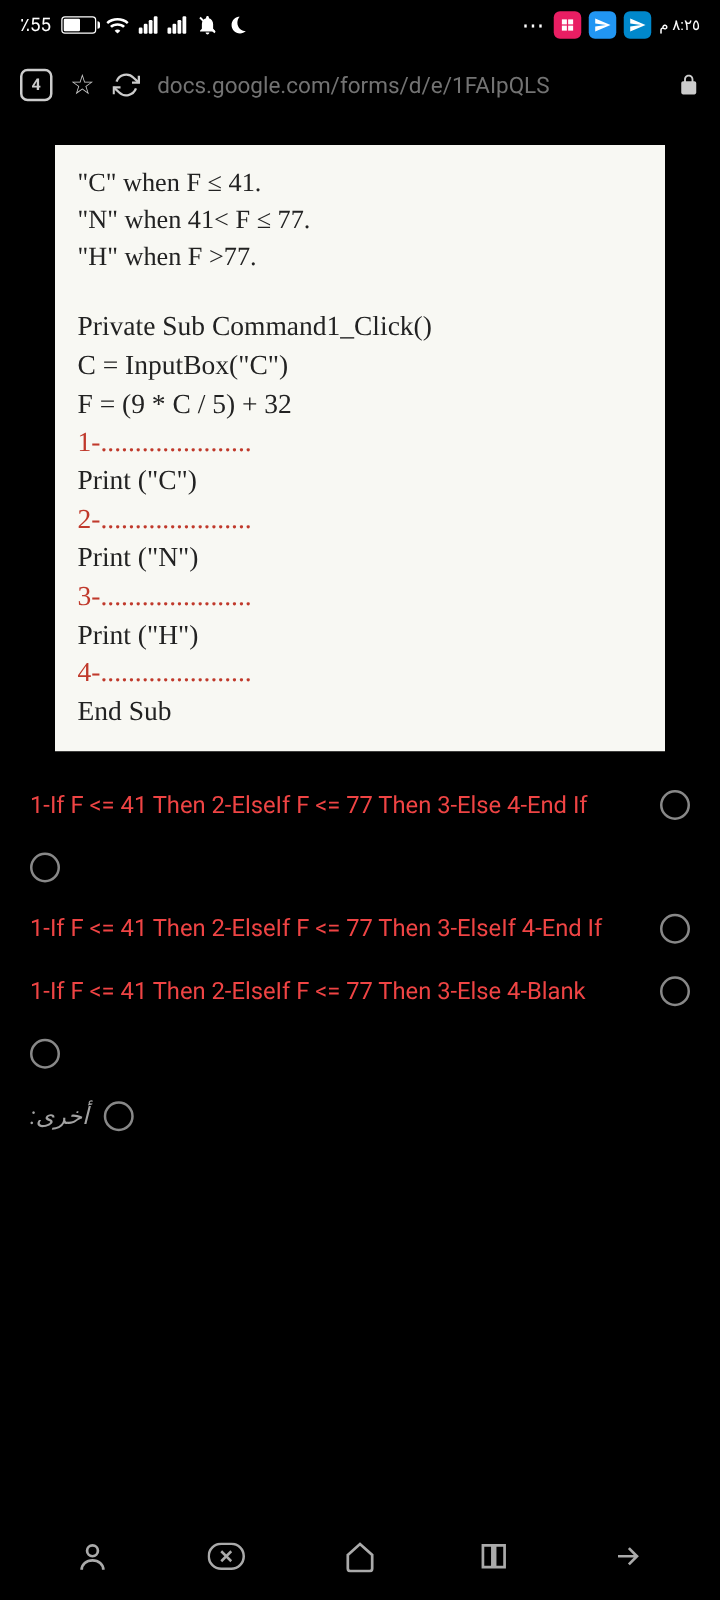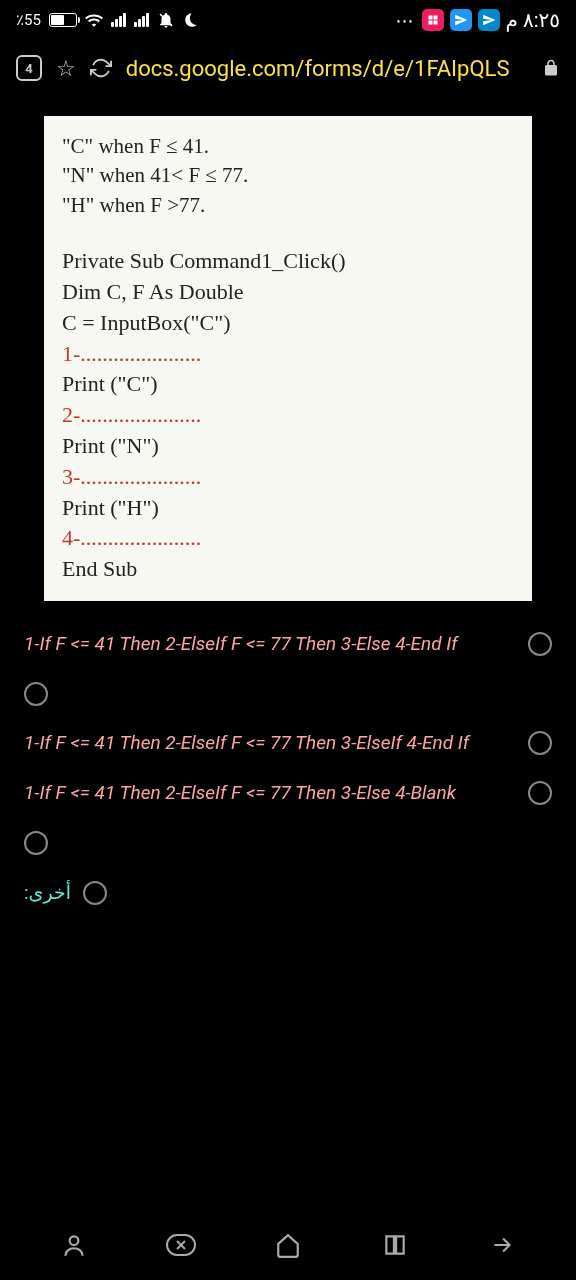--- a/index.html
+++ b/index.html
@@ -84,21 +84,21 @@
       border-radius: 5px;
       display: flex;
       align-items: center;
       justify-content: center;
       font-size: 12px;
     }
     .badge-pink { background: #e91e63; }
     .badge-blue { background: #2196f3; }
     .badge-teal { background: #0088cc; }
     .time-text {
-      font-size: 20px;
+      font-size: 12px;
       direction: rtl;
     }
     .dots-menu {
       font-size: 18px;
       letter-spacing: 2px;
     }
     .icon-svg {
       fill: #fff;
     }
     
@@ -120,22 +120,22 @@
       font-size: 13px;
       font-weight: bold;
       color: #ccc;
     }
     .star-icon {
       font-size: 22px;
       color: #ccc;
     }
     .url-text {
       flex: 1;
-      font-size: 22px;
-      color: #fde047;
+      font-size: 18px;
+      color: #737373;
       white-space: nowrap;
       overflow: hidden;
     }
     
     .content {
       padding: 20px 24px;
       height: calc(100% - 40px - 56px - 70px);
       overflow-y: auto;
     }
     
@@ -162,45 +162,45 @@
     
     .option-row {
       display: flex;
       align-items: center;
       justify-content: space-between;
       padding: 12px 0;
       gap: 16px;
     }
     .option-text {
       font-size: 19px;
-      color: #fca5a5;
+      color: #ef4444;
       line-height: 1.4;
       flex: 1;
-      font-style: italic;
     }
     .radio-circle {
       width: 24px;
       height: 24px;
       border: 2px solid #888;
       border-radius: 50%;
       flex-shrink: 0;
     }
     
     .option-other {
       display: flex;
       align-items: center;
       justify-content: flex-end;
       padding: 14px 0;
       gap: 12px;
       direction: rtl;
     }
     .other-text {
       font-size: 19px;
-      color: #5eead4;
+      color: #a3a3a3;
       direction: rtl;
+      font-style: italic;
     }
     
     .nav-bar {
       position: absolute;
       bottom: 0;
       left: 0;
       right: 0;
       height: 70px;
       display: flex;
       justify-content: space-around;
@@ -291,22 +291,22 @@
 
 <div class="content">
   <div class="code-image">
     <div class="rule-text">
       <div>"C" when F ≤ 41.</div>
       <div>"N" when 41&lt; F ≤ 77.</div>
       <div>"H" when F &gt;77.</div>
     </div>
     <div class="code-text">
       <div>Private Sub Command1_Click()</div>
-      <div>Dim C, F As Double</div>
       <div>C = InputBox("C")</div>
+      <div>F = (9 * C / 5) + 32</div>
       <div class="numbered-line">1-......................</div>
       <div>Print ("C")</div>
       <div class="numbered-line">2-......................</div>
       <div>Print ("N")</div>
       <div class="numbered-line">3-......................</div>
       <div>Print ("H")</div>
       <div class="numbered-line">4-......................</div>
       <div>End Sub</div>
     </div>
   </div>

